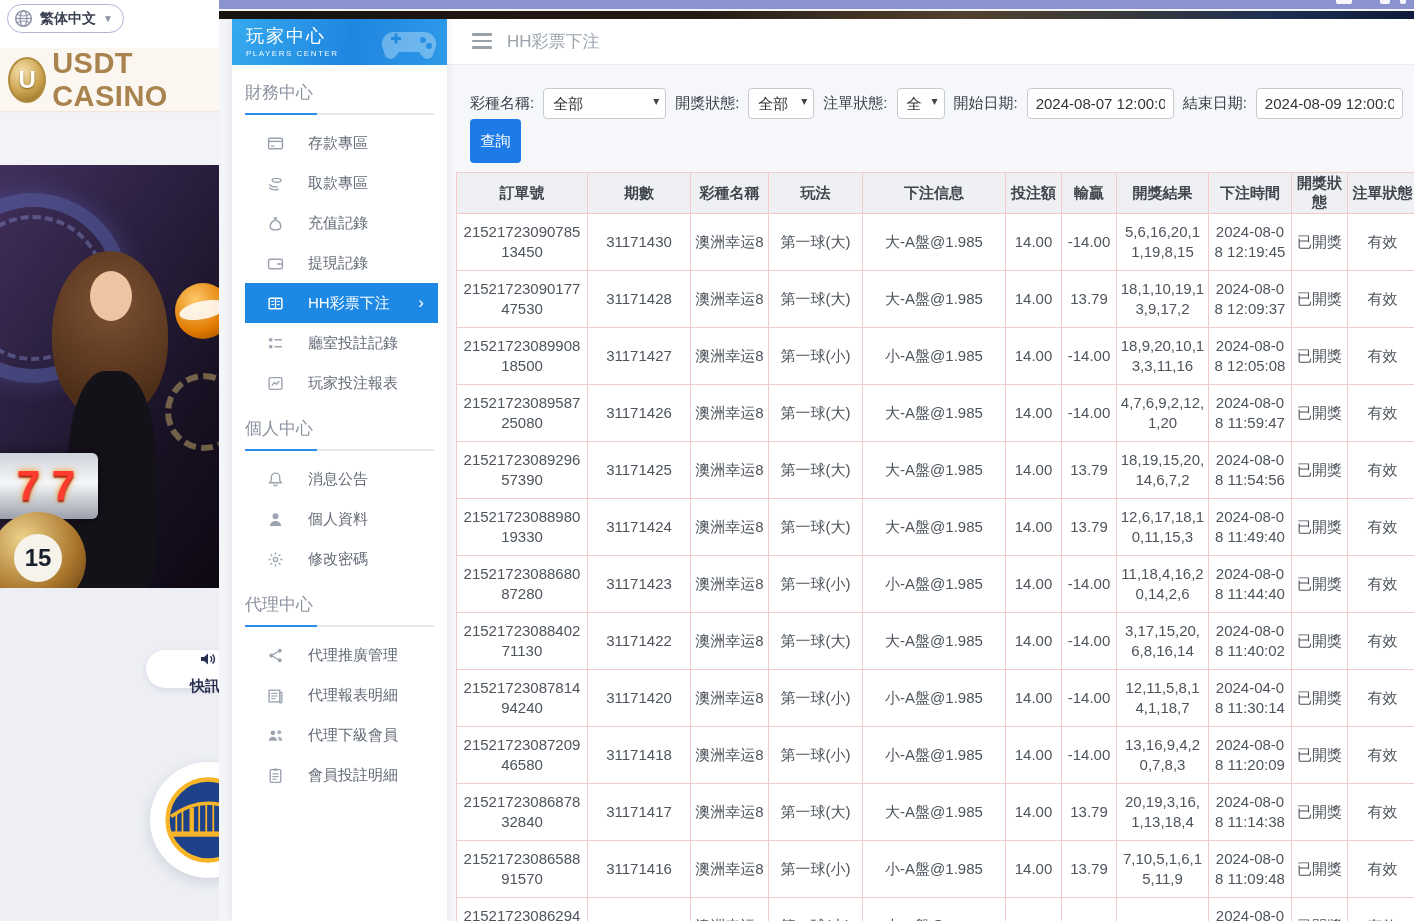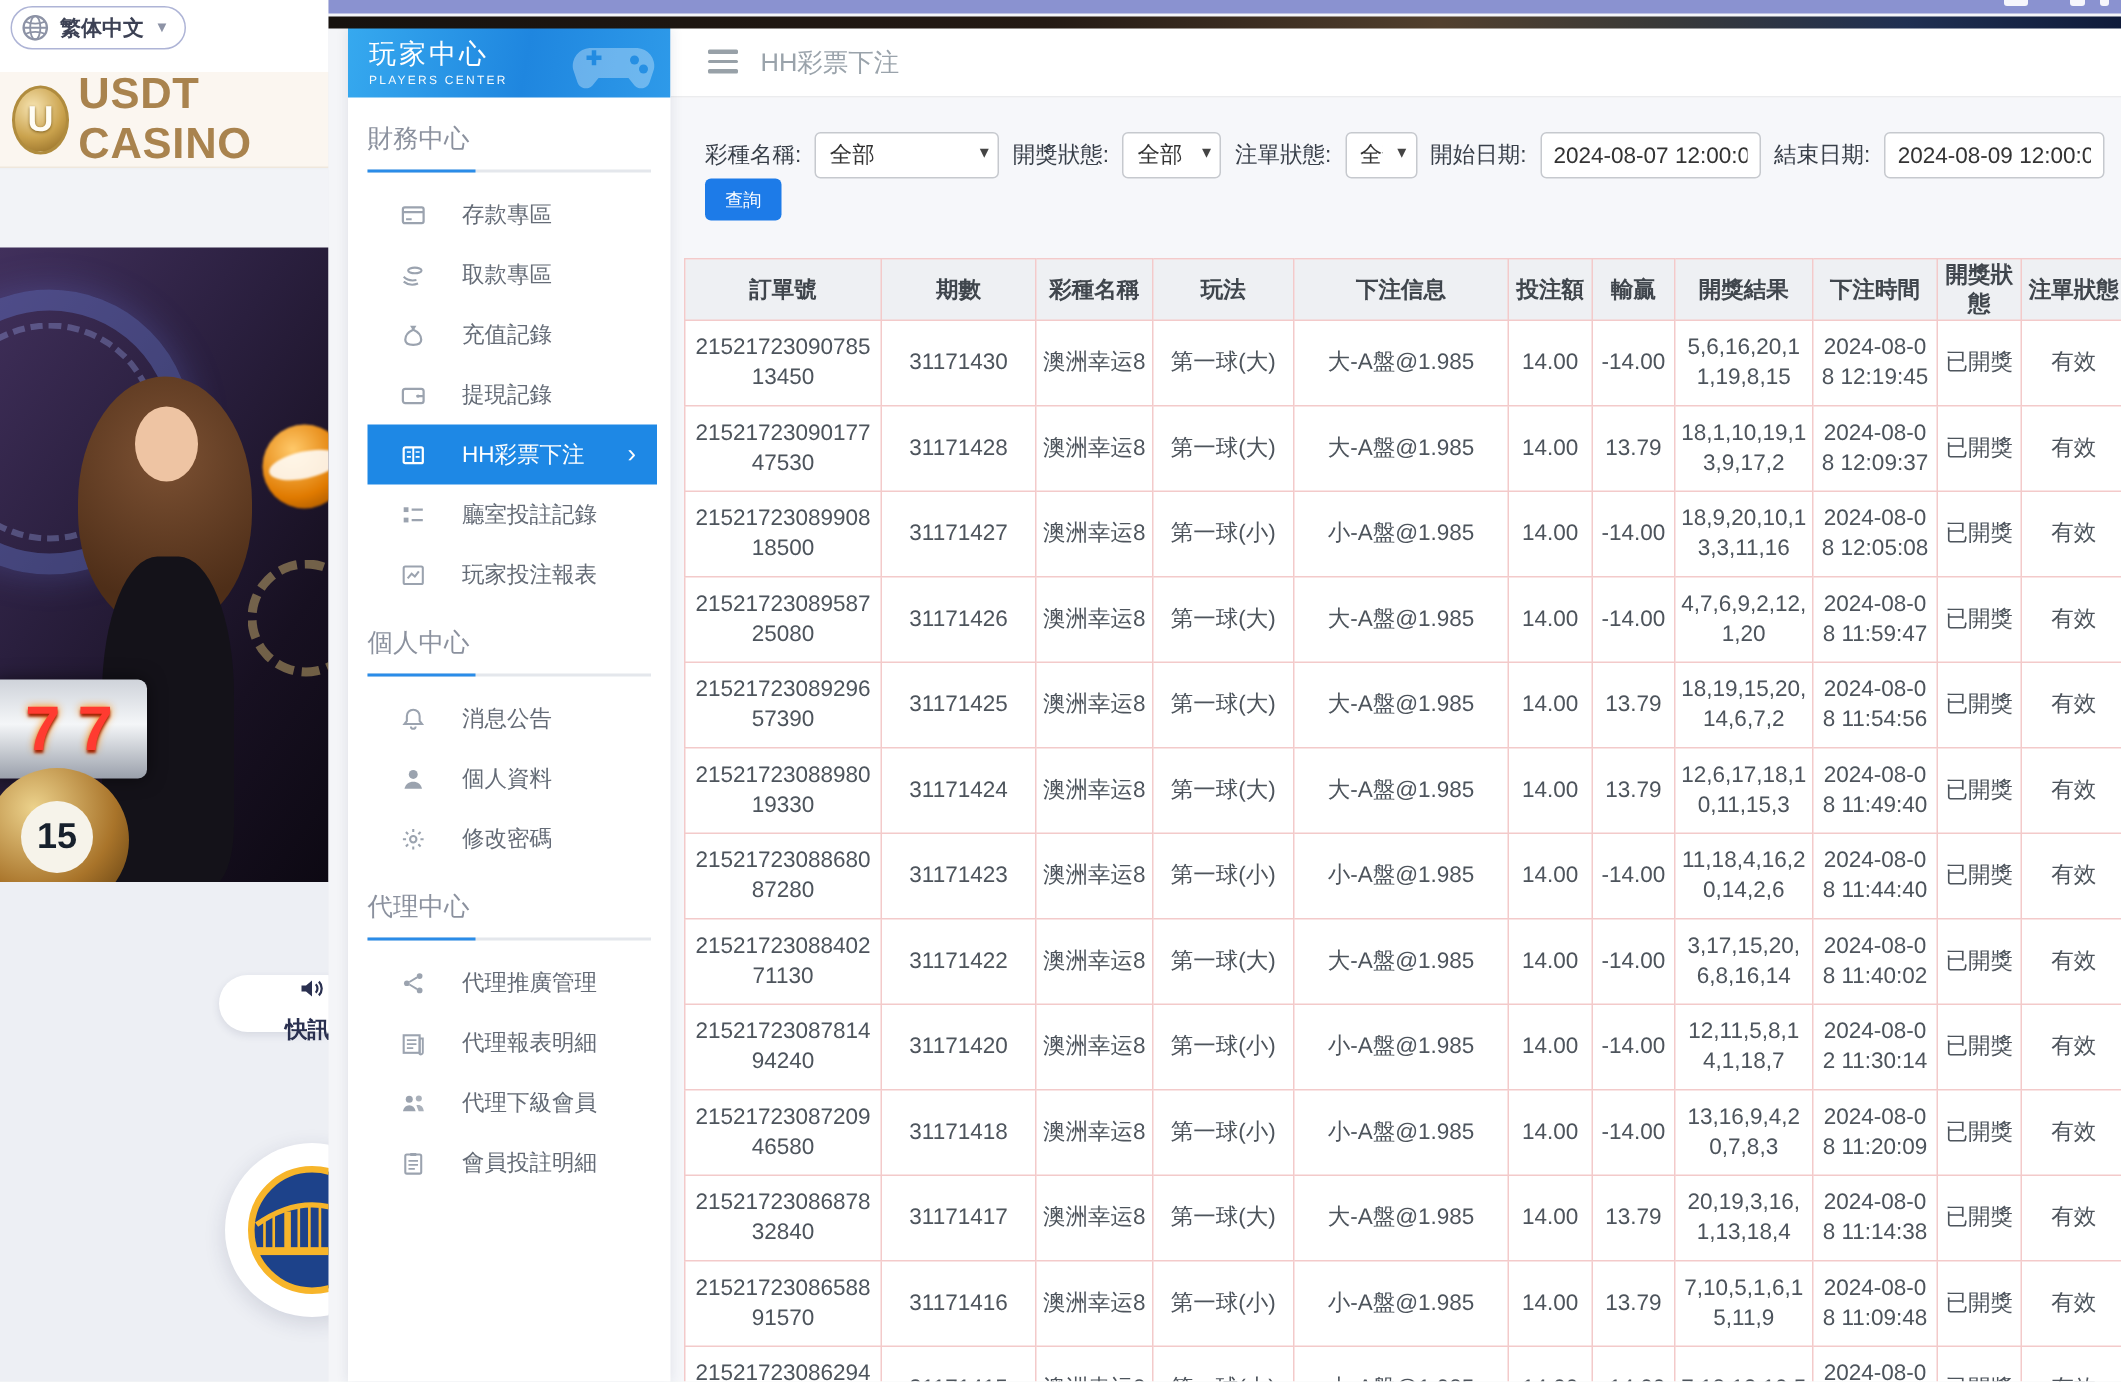--- a/index.html
+++ b/index.html
@@ -102,22 +102,22 @@
 
   .filters { position:absolute; left:23px; top:70px; display:flex; align-items:center; gap:9px; white-space:nowrap; }
   .flabel { font-size:15px; color:#383f49; }
   .selwrap { position:relative; display:inline-block; }
   .selwrap::after { content:"▾"; position:absolute; right:7px; top:6px; font-size:12px; color:#444; pointer-events:none; }
   select.sel { appearance:none; -webkit-appearance:none; height:31px; border:1px solid #c6c9ce; border-radius:4px;
     background:#fff; font-size:15px; color:#333; padding:0 22px 0 9px; font-family:inherit; }
   .sel.w-lg { width:123px; } .sel.w-md { width:66px; } .sel.w-sm { width:48px; }
   input.date { height:31px; width:147px; border:1px solid #c6c9ce; border-radius:4px; background:#fff;
     font-size:15px; color:#333; padding:0 8px; font-family:inherit; }
-  .query-btn { position:absolute; left:23px; top:101px; width:51px; height:28px; background:#1d7be8; color:#fff;
-    border:none; border-radius:4px; font-size:12px; font-family:inherit; cursor:pointer; }
+  .query-btn { position:absolute; left:23px; top:101px; width:51px; height:44px; background:#1d7be8; color:#fff;
+    border:none; border-radius:4px; font-size:15px; font-family:inherit; cursor:pointer; }
 
   .table-wrap { position:absolute; left:9px; top:154px; right:-8px; bottom:0; overflow:hidden; }
   table.bets { border-collapse:collapse; table-layout:fixed; width:961px; background:#fff; }
   .bets th { background:#eef0f3; height:41px; font-size:15px; font-weight:bold; color:#40464d;
     border:1px solid #f3caca; padding:0 2px; }
   .bets td { height:57px; font-size:15px; color:#4d545c; text-align:center; border:1px solid #f3caca;
     padding:2px 3px; line-height:1.35; word-break:break-all; background:#fff; }
 </style>
 </head>
 <body>
@@ -535,21 +535,21 @@
           </tr>
           <tr>
             <td>2152172308781494240</td>
             <td>31171420</td>
             <td>澳洲幸运8</td>
             <td>第一球(小)</td>
             <td>小-A盤@1.985</td>
             <td>14.00</td>
             <td>-14.00</td>
             <td>12,11,5,8,14,1,18,7</td>
-            <td>2024-08-02 11:30:14</td>
+            <td>2024-04-08 11:30:14</td>
             <td>已開獎</td>
             <td>有效</td>
           </tr>
           <tr>
             <td>2152172308720946580</td>
             <td>31171418</td>
             <td>澳洲幸运8</td>
             <td>第一球(小)</td>
             <td>小-A盤@1.985</td>
             <td>14.00</td>

